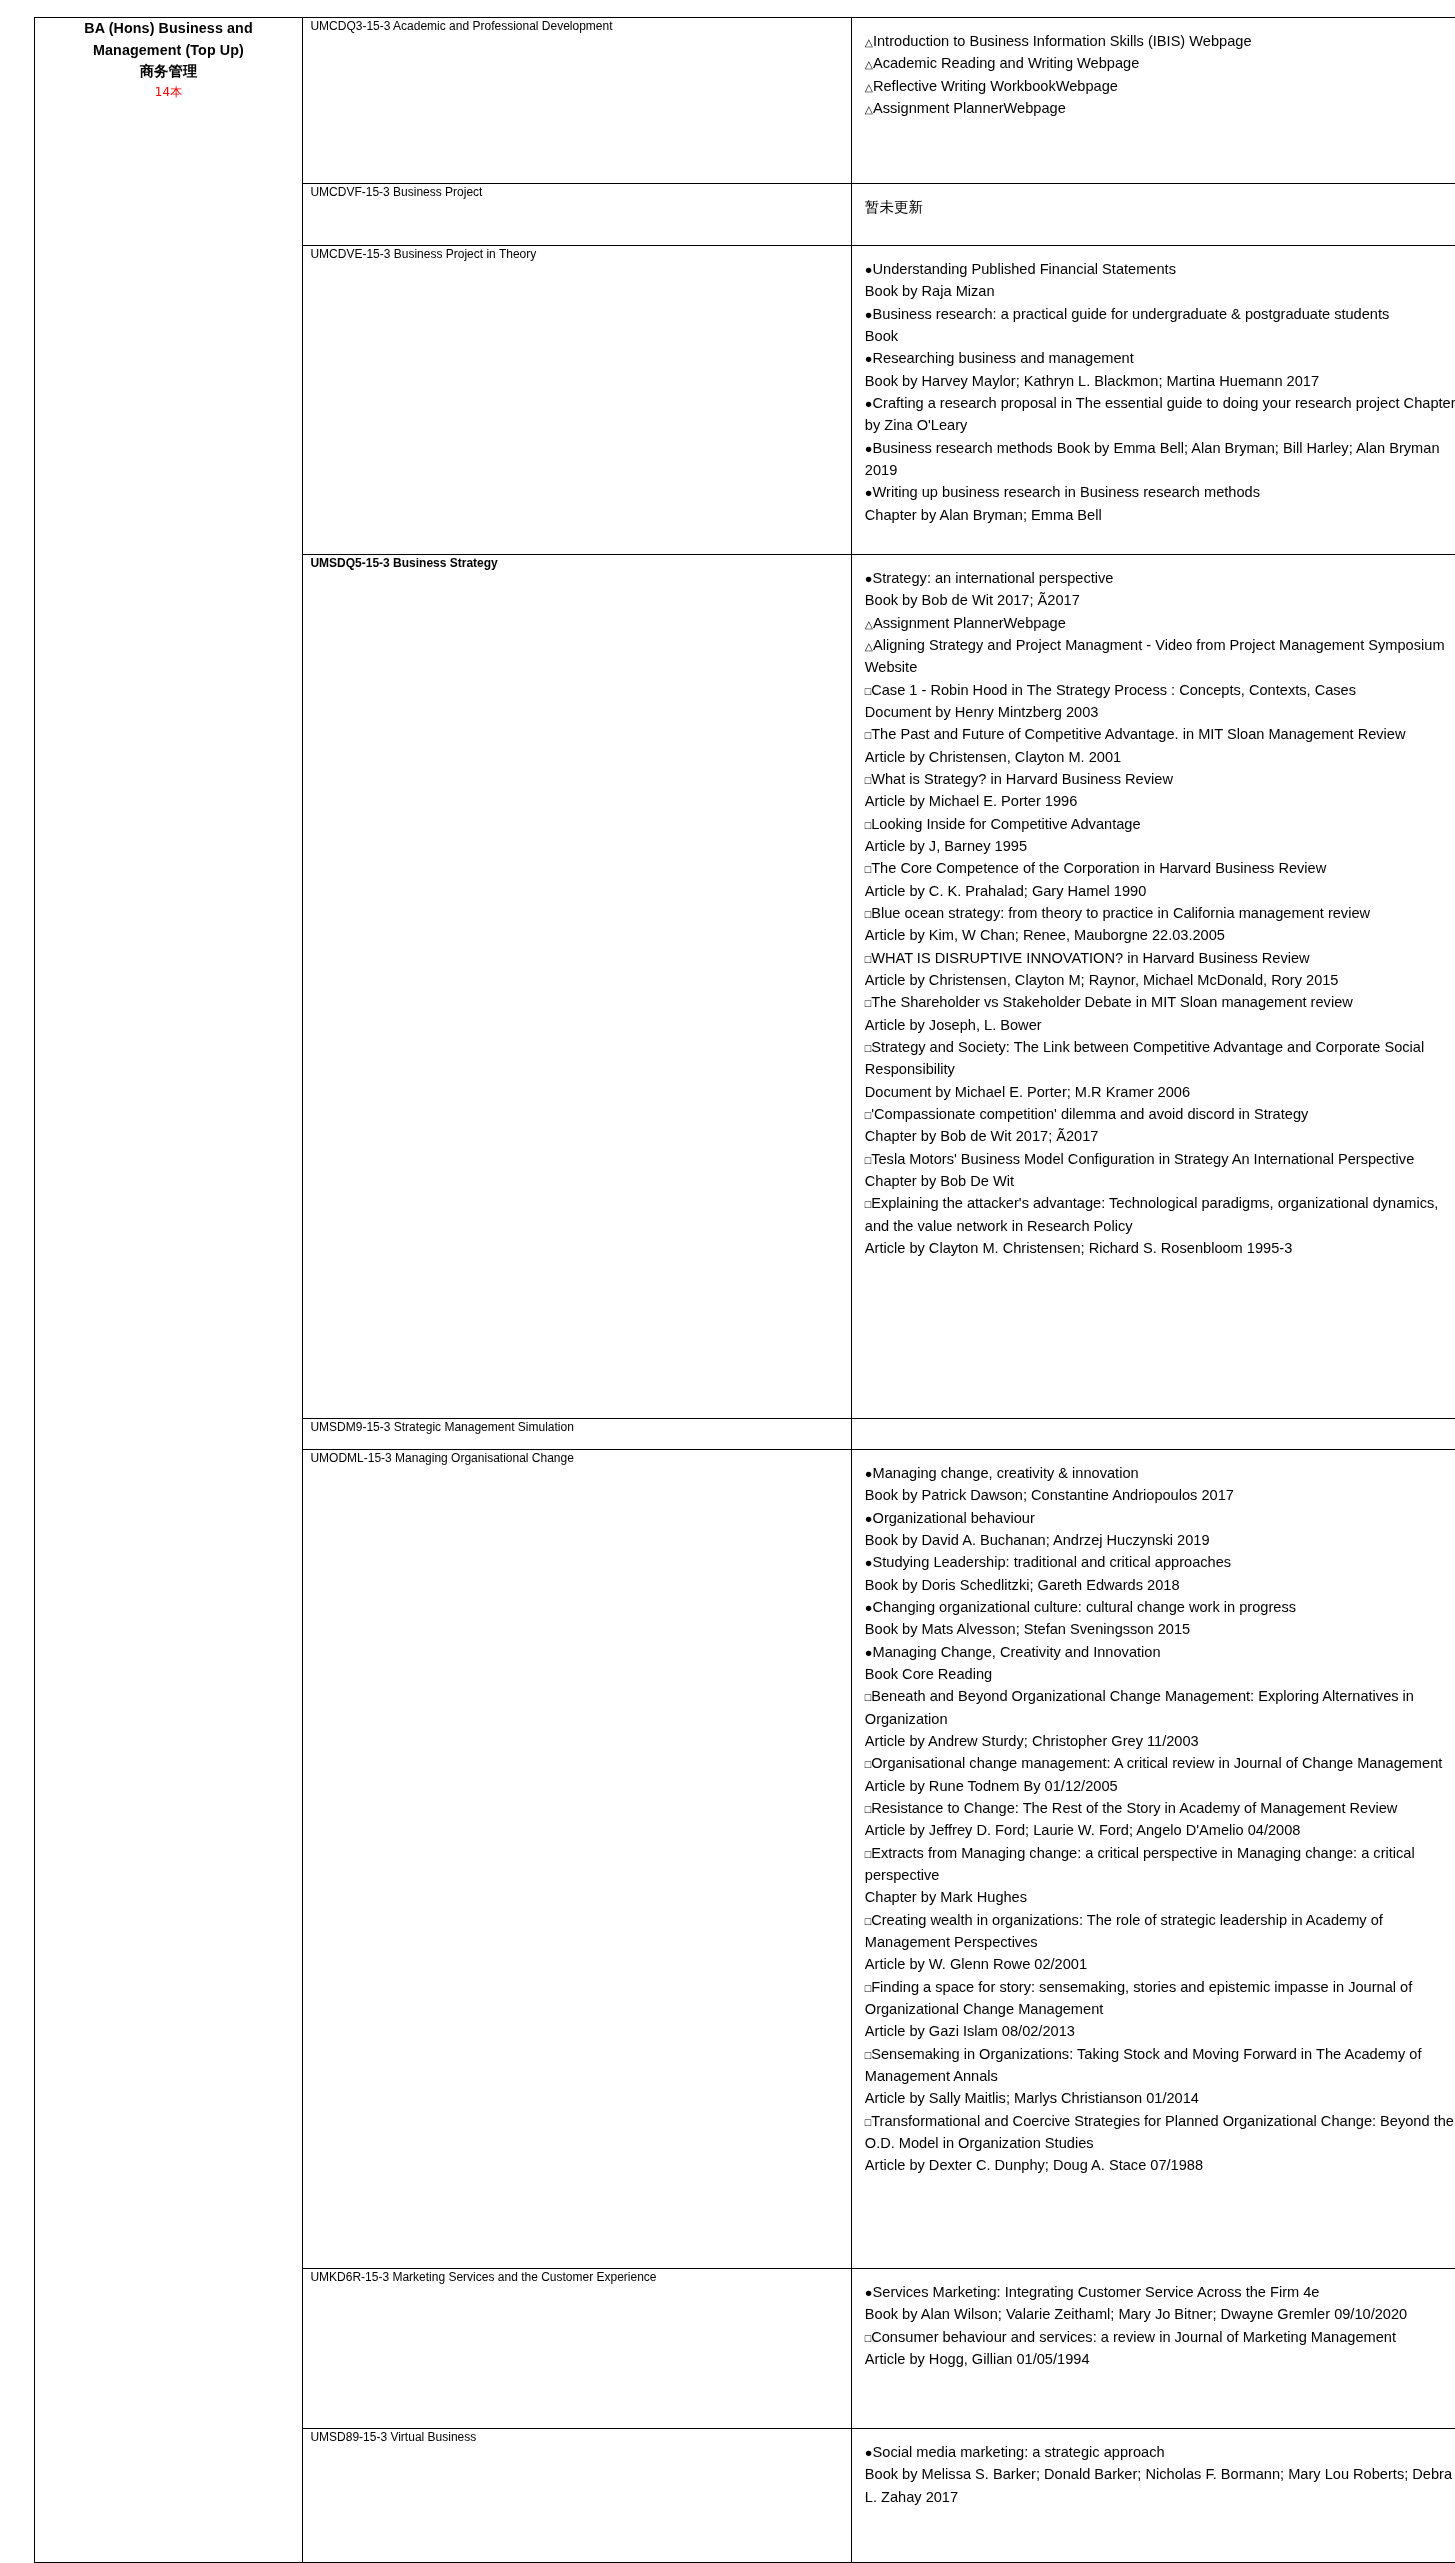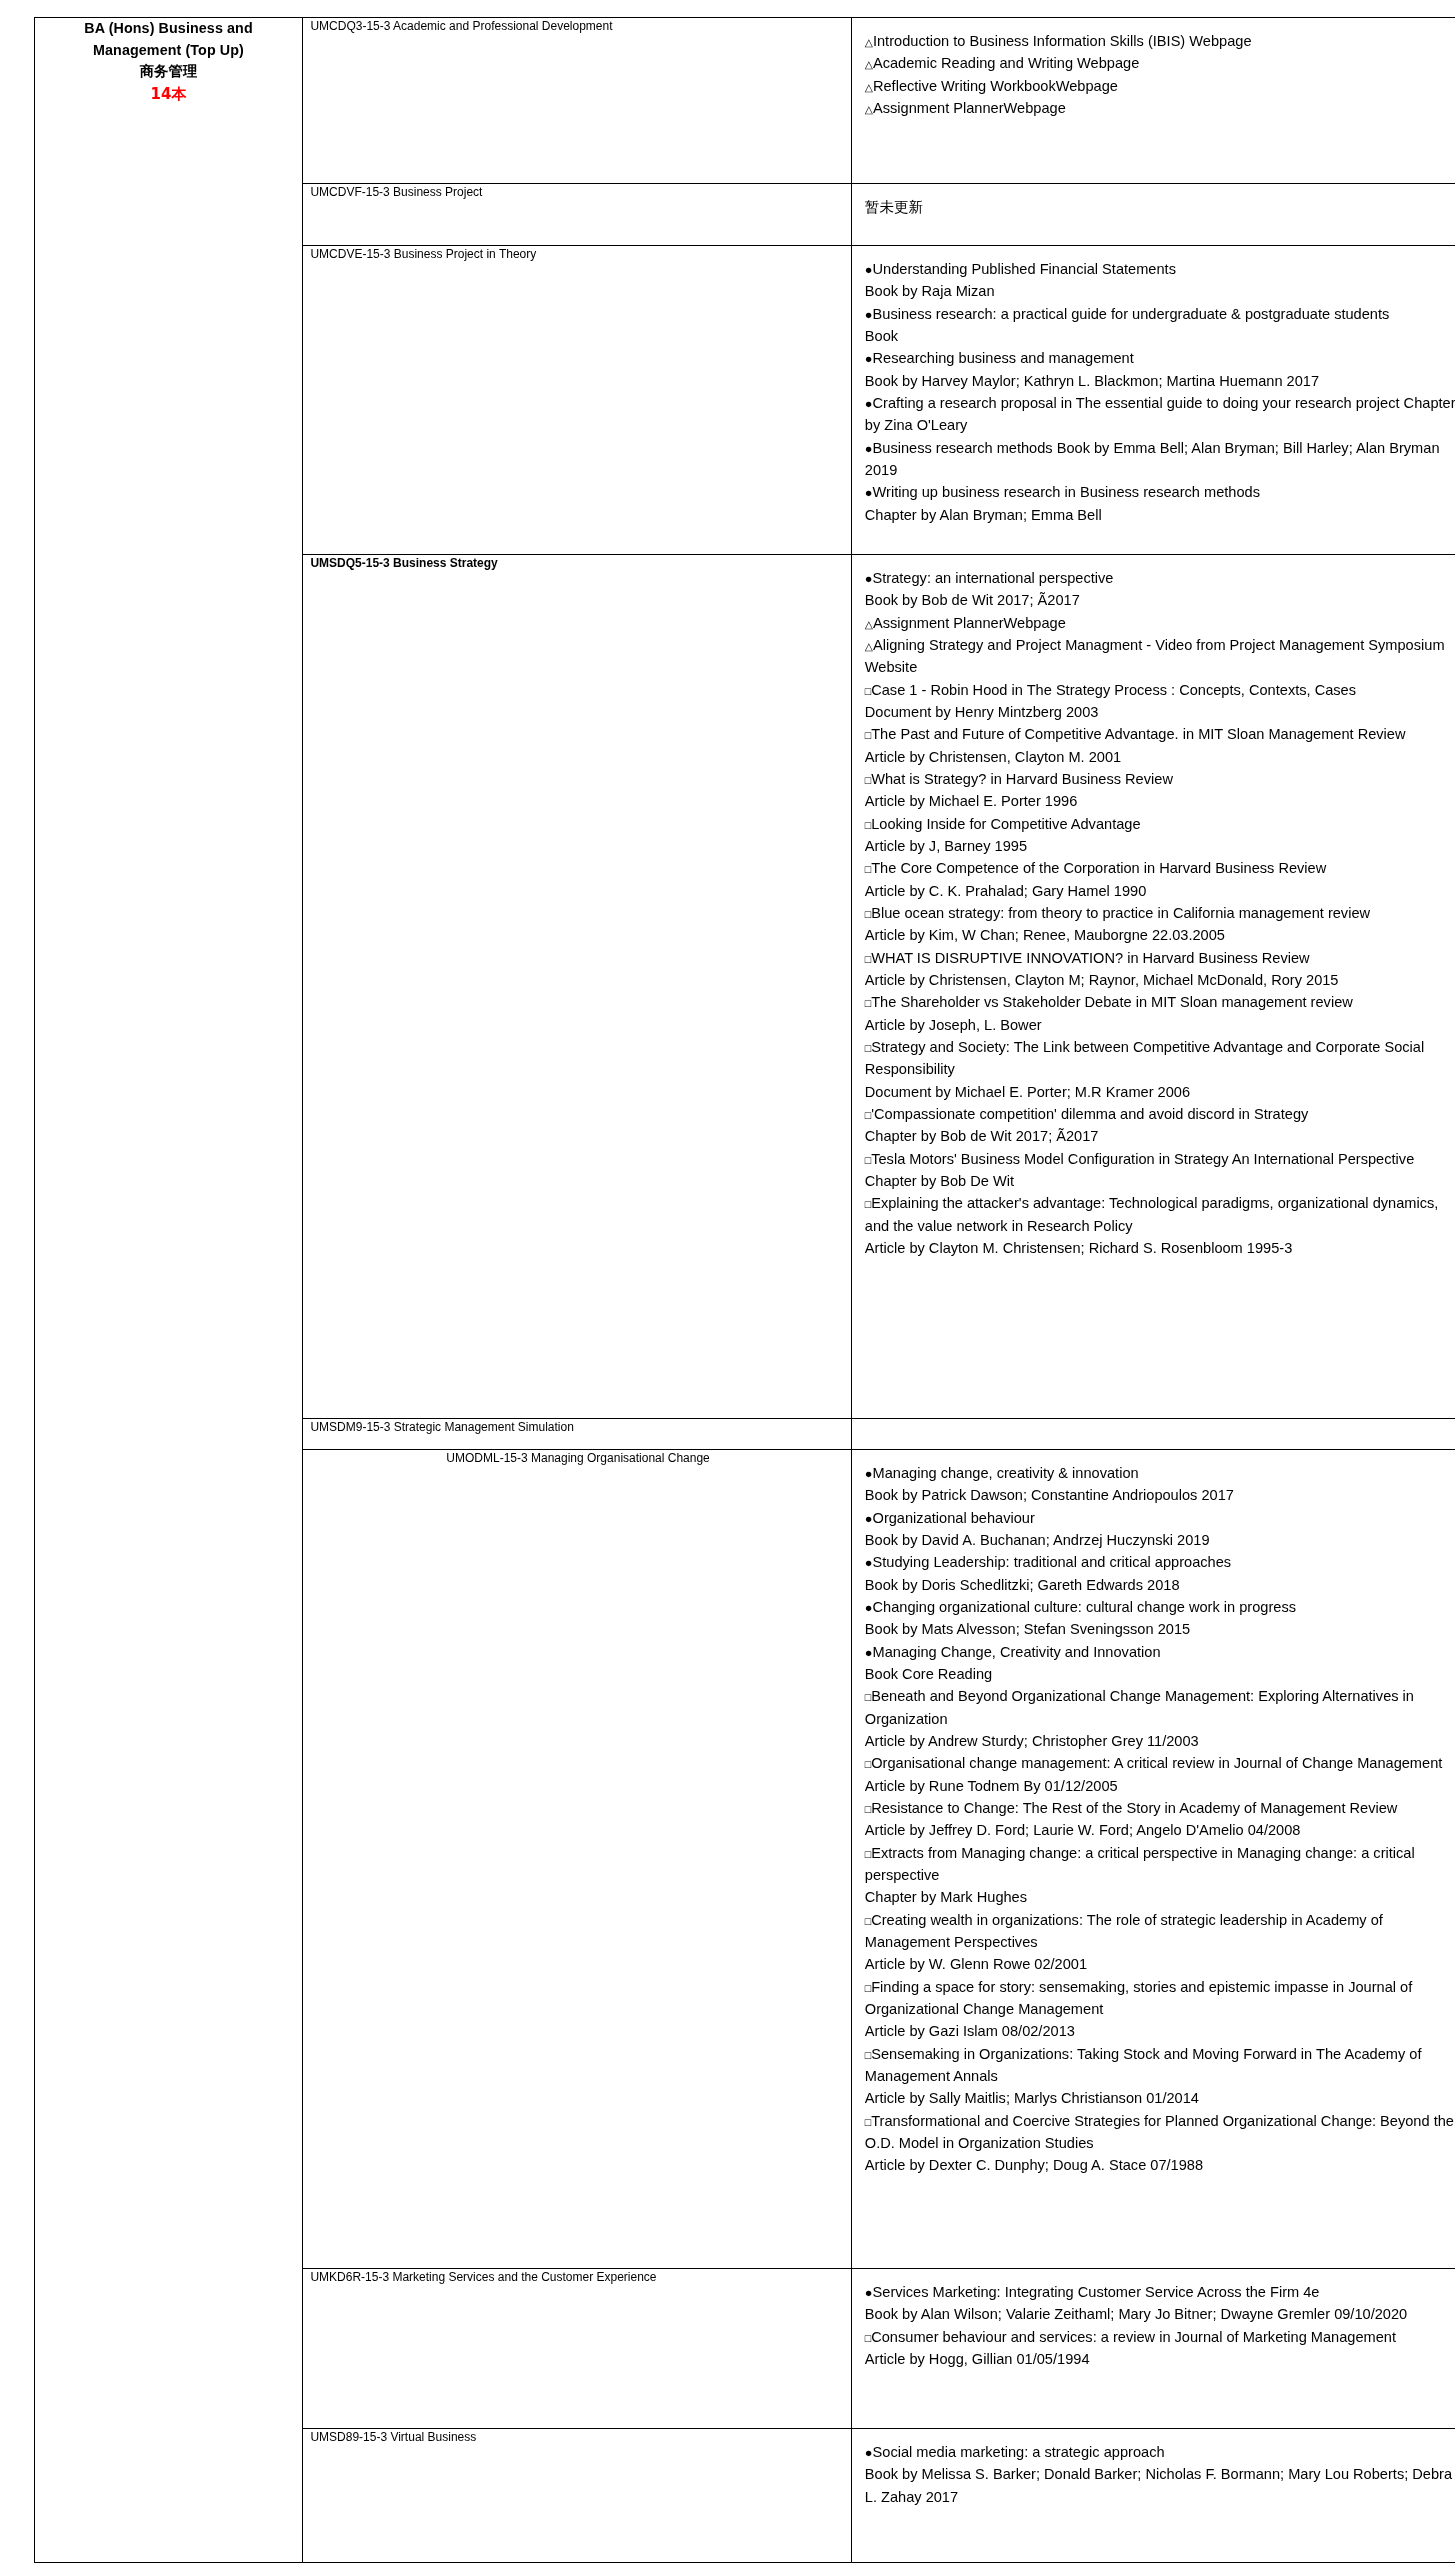--- a/index.html
+++ b/index.html
@@ -48,22 +48,22 @@
     text-align:center;
   }
   .prog-label{
     font-size:14.3px;
     font-weight:bold;
     line-height:1.5;
     color:#000;
     letter-spacing:0.1px;
   }
   .prog-count{
-    font-size:15px;
-    font-weight:bold;
+    font-size:12px;
+    font-weight:normal;
     color:#ff0000;
     line-height:1.5;
   }
 
   
   td.mod-cell{
     vertical-align:middle;
   }
   .mod-label{
     font-size:12px;
@@ -231,21 +231,21 @@
           <div class="mod-label">UMSDM9-15-3 Strategic Management Simulation</div>
         </td>
         <td>
           <div class="cell-pad">
               <div class="res-list"></div>
             </div>
         </td>
       </tr>
 
       <tr>
-        <td class="mod-cell" style="height:818px;text-align:center;">
+        <td class="mod-cell" style="height:818px;">
           <div class="mod-label">UMODML-15-3 Managing Organisational Change</div>
         </td>
         <td>
           <div class="cell-pad">
               <div class="res-list">
                 <div class="ln"><span class="bullet">●</span>Managing change, creativity &amp; innovation</div>
                 <div class="ln">Book  by Patrick Dawson; Constantine Andriopoulos 2017</div>
                 <div class="ln"><span class="bullet">●</span>Organizational behaviour</div>
                 <div class="ln">Book  by David A. Buchanan; Andrzej Huczynski 2019</div>
                 <div class="ln"><span class="bullet">●</span>Studying Leadership: traditional and critical approaches</div>

